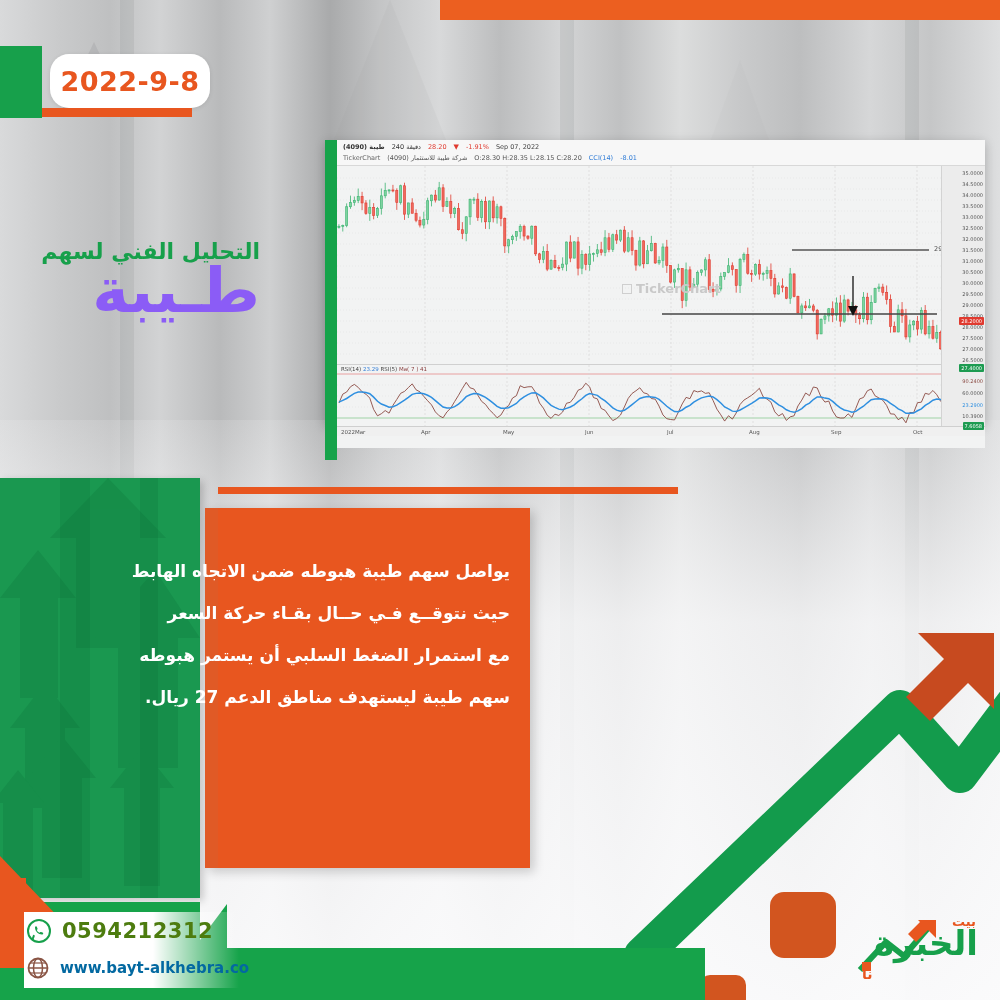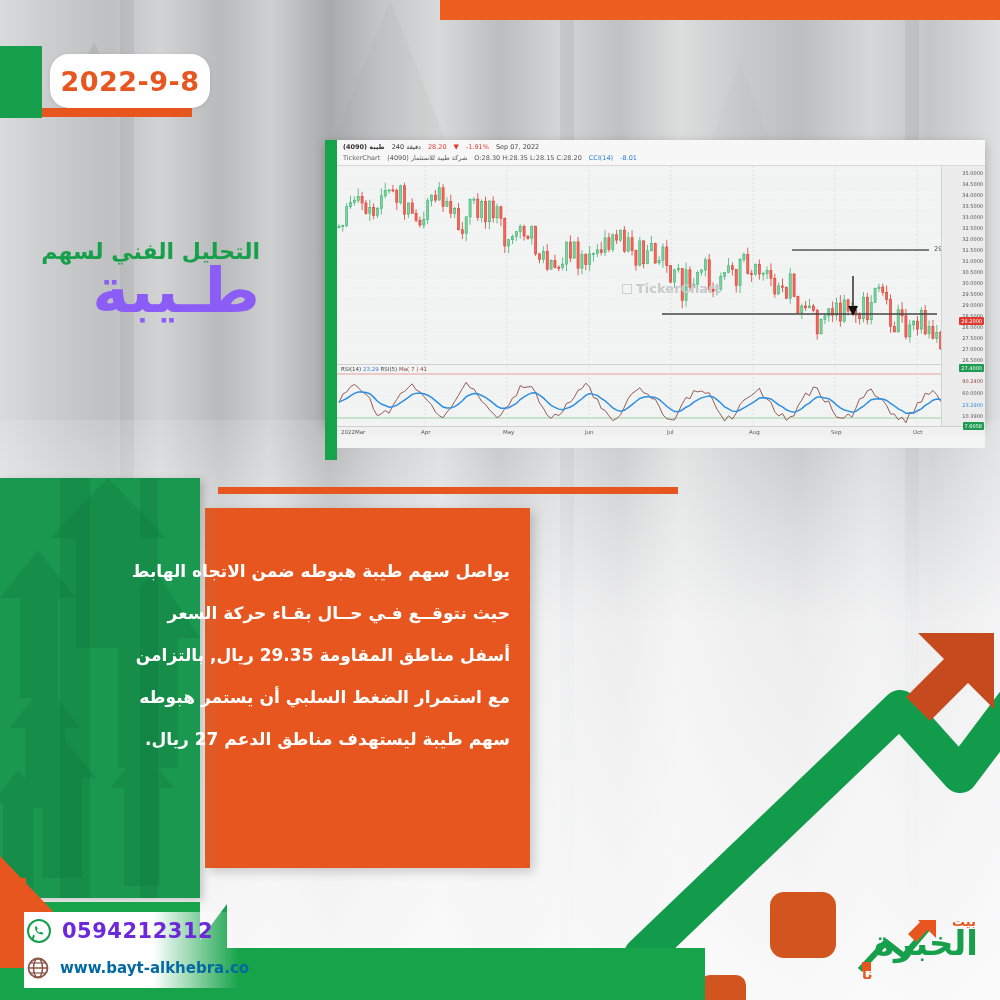--- a/index.html
+++ b/index.html
@@ -123,21 +123,21 @@
   .orange-left-strip { position:absolute; left:0; top:878px; width:26px; height:90px; background:#e8561f; }
 
   
   .contact-card {
     position:absolute; left:24px; top:912px; width:215px; height:76px;
     background:linear-gradient(90deg,#ffffff 60%, rgba(255,255,255,0) 100%);
   }
   .contact-row { position:absolute; display:flex; align-items:center; gap:10px; }
   .c-wa { left:26px; top:918px; }
   .c-web { left:26px; top:956px; }
-  .c-num { color:#6d28d9; font-size:21px; font-weight:700; letter-spacing:.5px; }
+  .c-num { color:#4d7c0f; font-size:21px; font-weight:700; letter-spacing:.5px; }
   .c-url { color:#0369a1; font-size:15px; font-weight:700; }
 
   
   .logo { position:absolute; left:852px; top:912px; width:130px; height:74px; }
   .logo-top { position:absolute; right:6px; top:2px; color:#e8561f; font-size:13px; font-weight:800; direction:rtl; }
   .logo-main { position:absolute; right:4px; top:14px; color:#17a04b; font-size:34px; font-weight:800; direction:rtl; line-height:1; }
   .logo-na { position:absolute; left:10px; bottom:4px; color:#e8561f; font-size:14px; font-weight:800; }
 
   .noclick { pointer-events:none; }
 </style>
@@ -665,21 +665,20 @@
         <rect x="140" y="0" width="18" height="420"></rect>
       </g>
     </svg>
   </div>
 
   <div class="txt-rule noclick"></div>
   <div class="orange-box noclick"></div>
   <div class="orange-box-inner">
     <div class="body-line">يواصل سهم طيبة هبوطه ضمن الاتجاه الهابط</div>
     <div class="body-line">حيث نتوقــع فـي حــال بقـاء حركة السعر</div>
-    <div class="body-line">أسفل مناطق المقاومة 29.35 ريال, بالتزامن</div>
     <div class="body-line">مع استمرار الضغط السلبي أن يستمر هبوطه</div>
     <div class="body-line">سهم طيبة ليستهدف مناطق الدعم 27 ريال.</div>
   </div>
 
   <svg class="zig noclick" viewBox="0 0 400 400">
     <polyline points="42,355 300,108 360,175 420,95" fill="none" stroke="#139b4c" stroke-width="36" stroke-linecap="round" stroke-linejoin="round"></polyline>
     <g>
       <polygon points="318,33 394,33 394,109 368,83 330,121 306,97 344,59" fill="#c74a1f"></polygon>
     </g>
   </svg>

